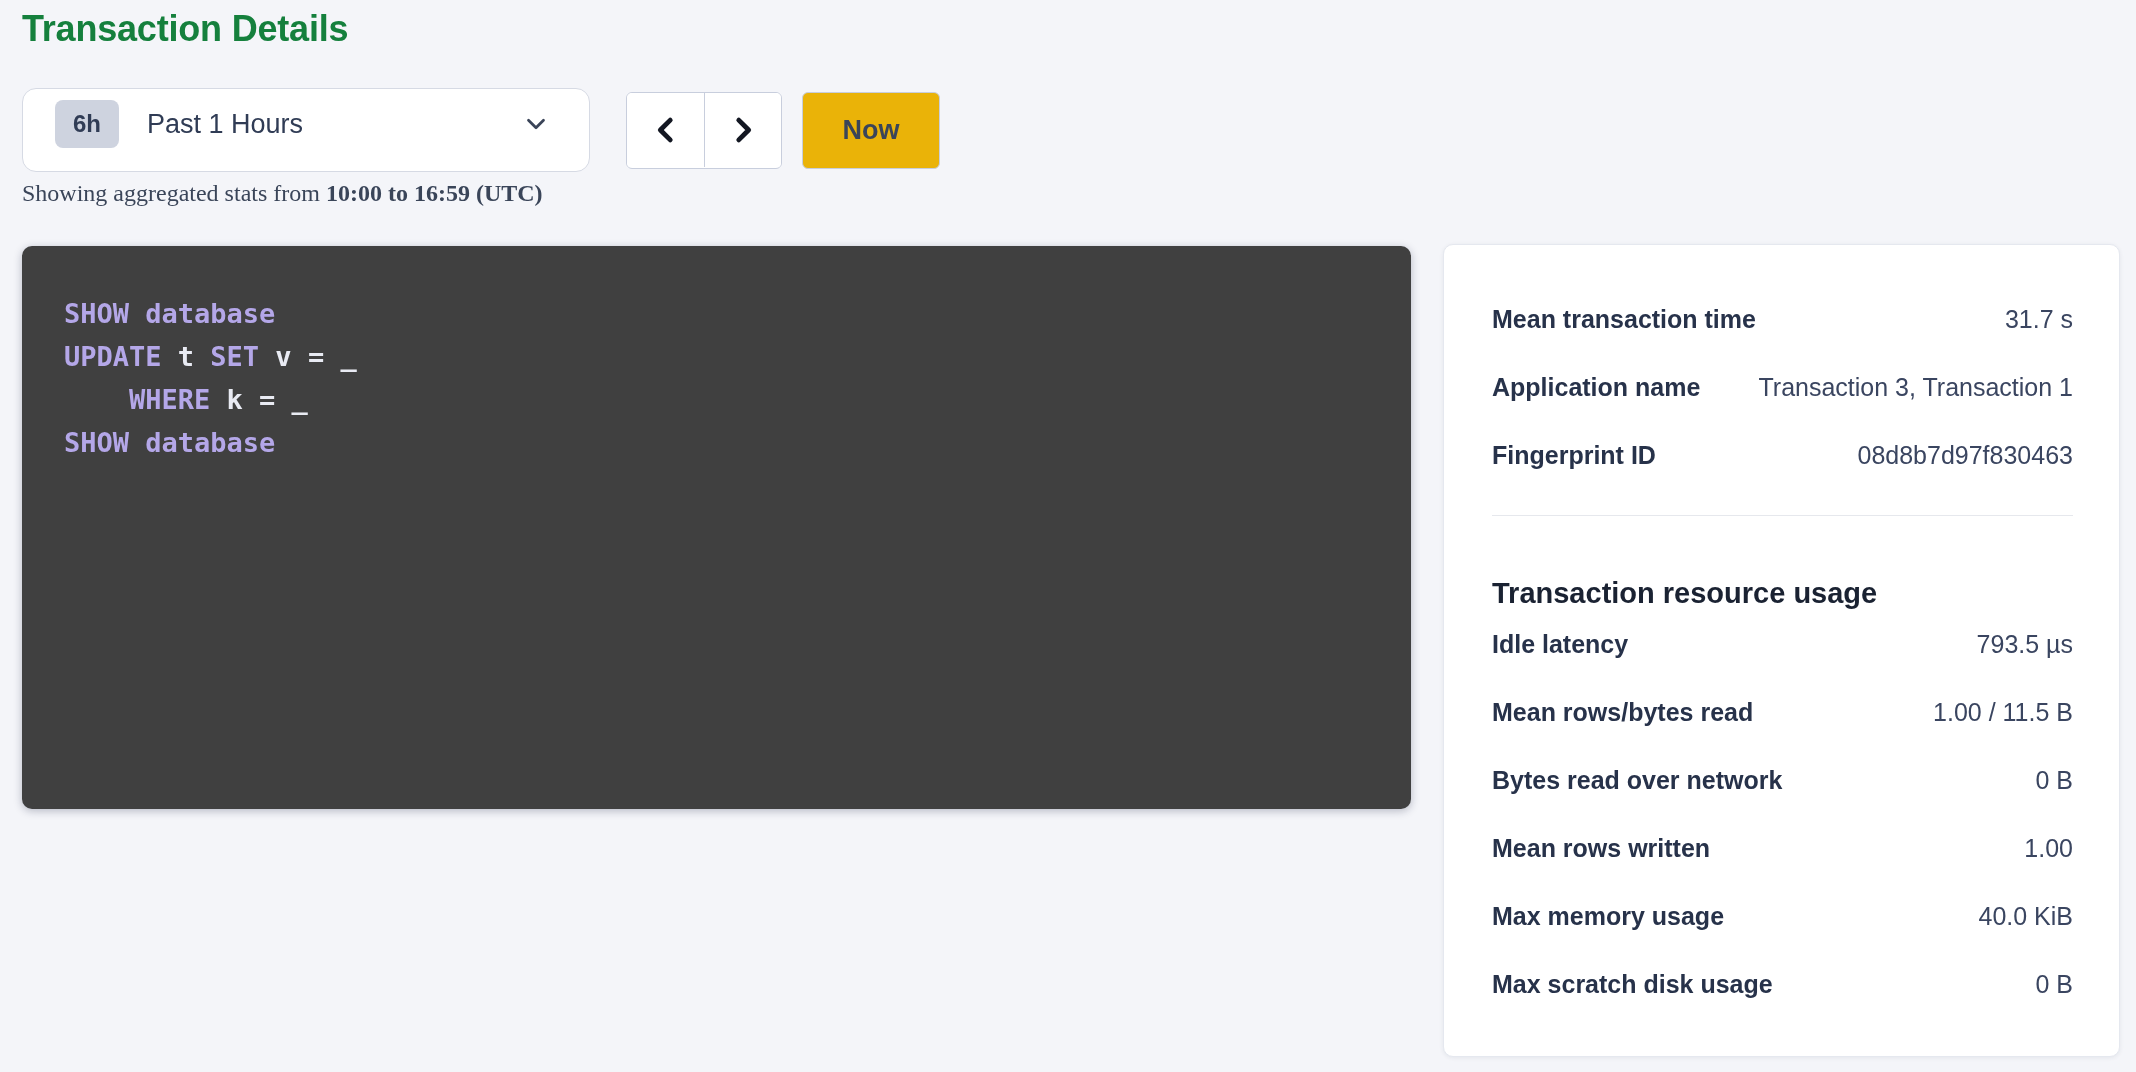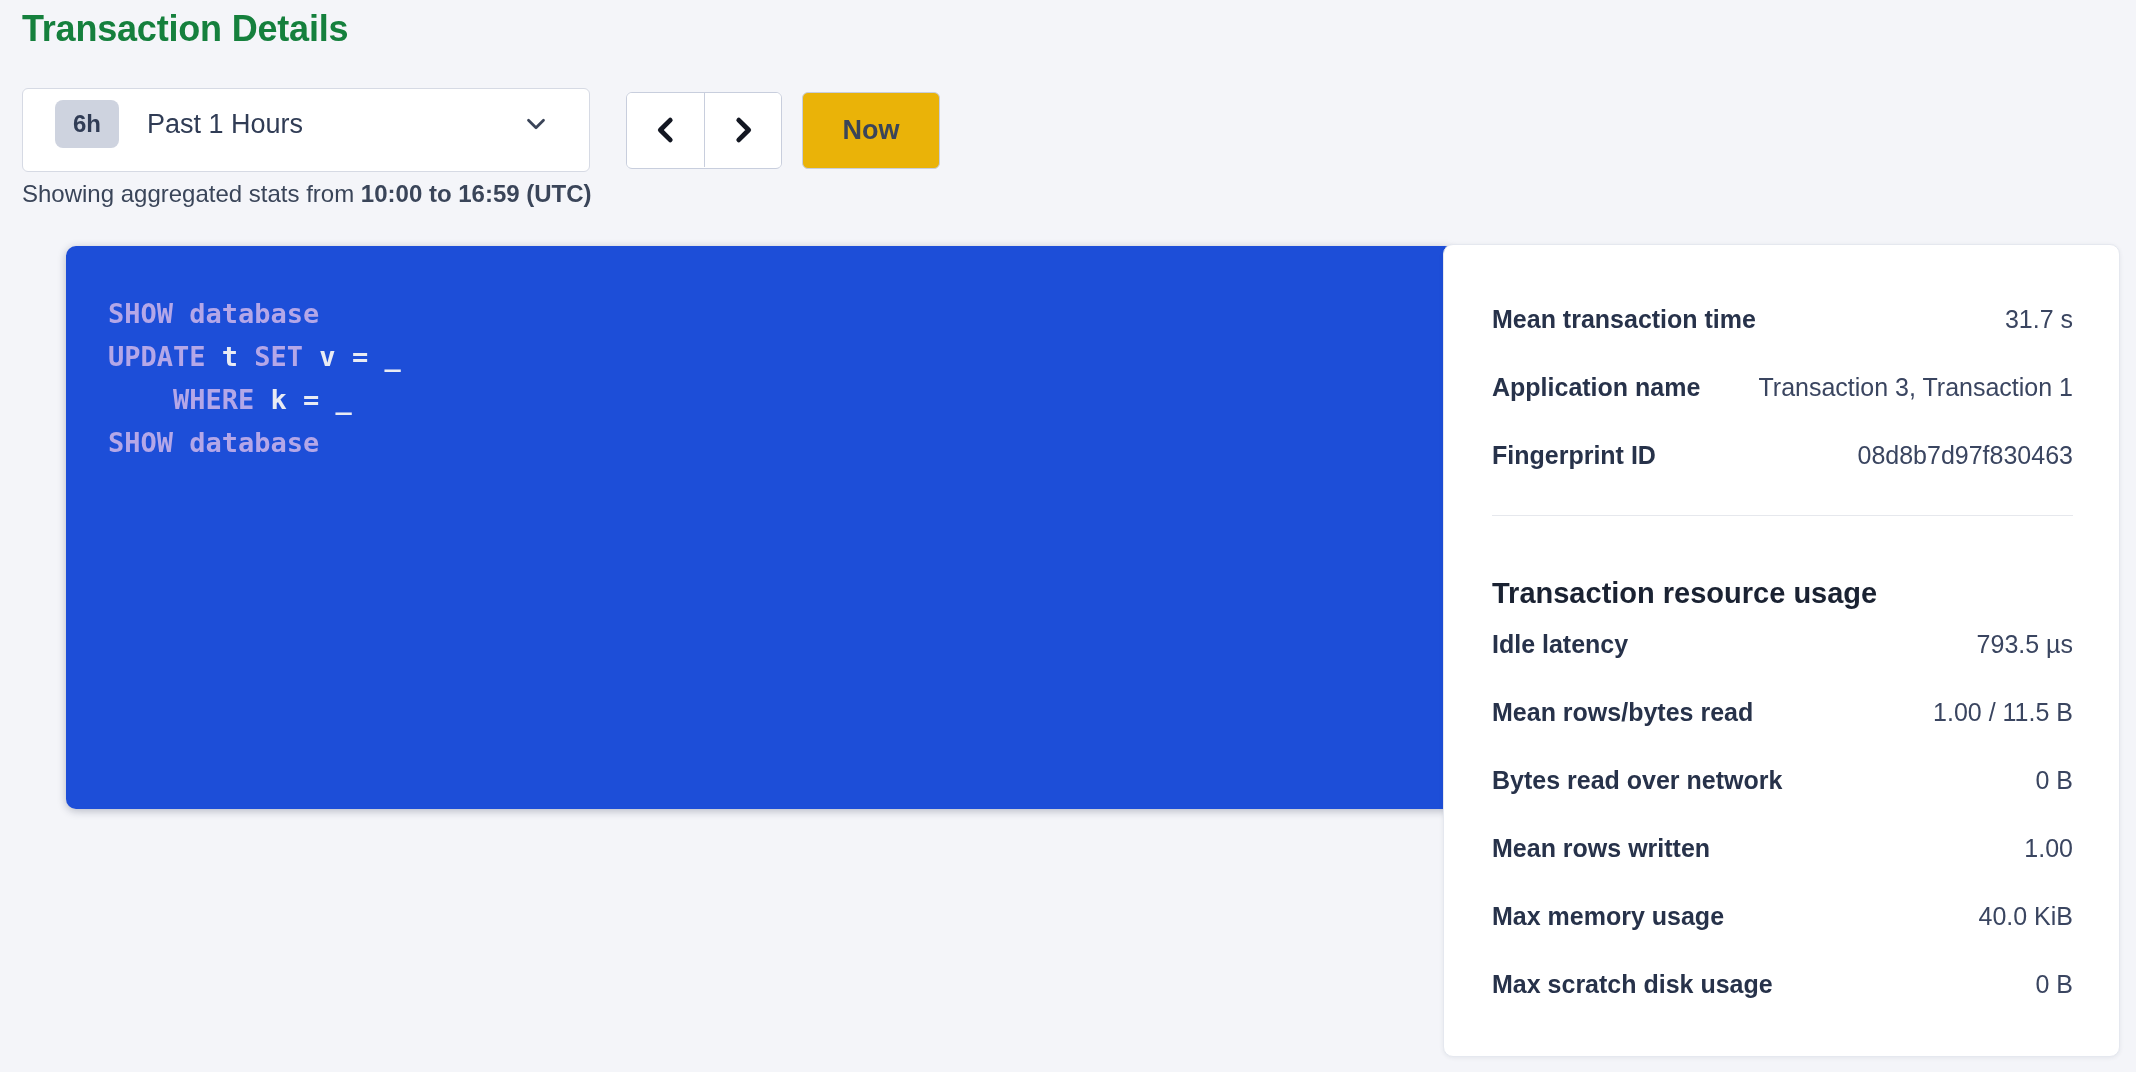--- a/index.html
+++ b/index.html
@@ -4,35 +4,35 @@
 <style>
   * { margin:0; padding:0; box-sizing:border-box; }
   html,body { width:2136px; height:1072px; background:#f4f5f9; font-family:"Liberation Sans", sans-serif; overflow:hidden; }
   .page { position:relative; width:2136px; height:1072px; }
 
   
   .page-title { position:absolute; left:22px; top:8px; font-size:36px; font-weight:700; color:#15803d; letter-spacing:-0.2px; }
 
   
   .controls { position:absolute; left:22px; top:88px; height:84px; display:flex; align-items:center; }
-  .time-dropdown { width:568px; height:84px; background:#ffffff; border:1.5px solid #d6dae4; border-radius:6px; display:flex; align-items:center; padding:0 38px 12px 32px; cursor:pointer; }
+  .time-dropdown { width:568px; height:84px; background:#ffffff; border:1.5px solid #d6dae4; border-radius:14px; display:flex; align-items:center; padding:0 38px 12px 32px; cursor:pointer; }
   .range-badge { background:#ced3df; color:#303c55; font-weight:700; font-size:24px; border-radius:8px; padding:10px 18px; }
   .range-label { margin-left:28px; font-size:27px; color:#303c55; }
   .dd-spacer { flex:1; }
   .nav-group { margin-left:36px; display:inline-flex; background:#ffffff; border:1.5px solid #c8cedd; border-radius:6px; height:77px; overflow:hidden; }
   .nav-btn { width:77px; height:74px; background:#ffffff; border:none; display:flex; align-items:center; justify-content:center; cursor:pointer; }
   .nav-btn + .nav-btn { border-left:1.5px solid #c8cedd; }
   .now-btn { margin-left:20px; width:138px; height:77px; background:#eab308; border:1.5px solid #c8cedd; border-radius:6px; font-family:"Liberation Sans",sans-serif; font-size:27px; font-weight:600; color:#3a4559; cursor:pointer;text-align:center; }
 
   
-  .subtitle { position:absolute; left:22px; top:180px; font-size:24px; color:#3a4559; }
+  .subtitle { position:absolute; left:22px; top:180px; font-size:24px; color:#3a4559;font-family:Liberation Serif, serif; }
   .subtitle b { font-weight:700; }
 
   
-  .code-block { position:absolute; left:22px; top:246px; width:1389px; height:563px; background:#1d4ed8; border-radius:10px; box-shadow:0 2px 8px rgba(20,30,60,.28); padding:46px 42px;margin-left:44px; }
+  .code-block { position:absolute; left:22px; top:246px; width:1389px; height:563px; background:#404040; border-radius:10px; box-shadow:0 2px 8px rgba(20,30,60,.28); padding:46px 42px; }
   .code-line { font-family:"DejaVu Sans Mono", monospace; font-size:27px; line-height:43px; white-space:pre; font-weight:700; }
   .tok-keyword { color:#b4a7e8; }
   .tok-plain { color:#e9ebf3; }
 
   
   .card { position:absolute; left:1443px; top:244px; width:677px; height:813px; background:#ffffff; border:1px solid #e5e8ef; border-radius:10px; box-shadow:0 1px 4px rgba(40,50,80,.08); padding:40px 46px 0 48px; }
   .stat-row { height:68px; display:flex; align-items:center; justify-content:space-between; }
   .stat-label { font-size:25px; font-weight:700; color:#27324a;text-align:right; }
   .stat-value { font-size:25px; font-weight:400; color:#3a4560; text-align:right; }
   .card-divider { border:none; border-top:1px solid #e6e8ed; margin:26px 0; }

